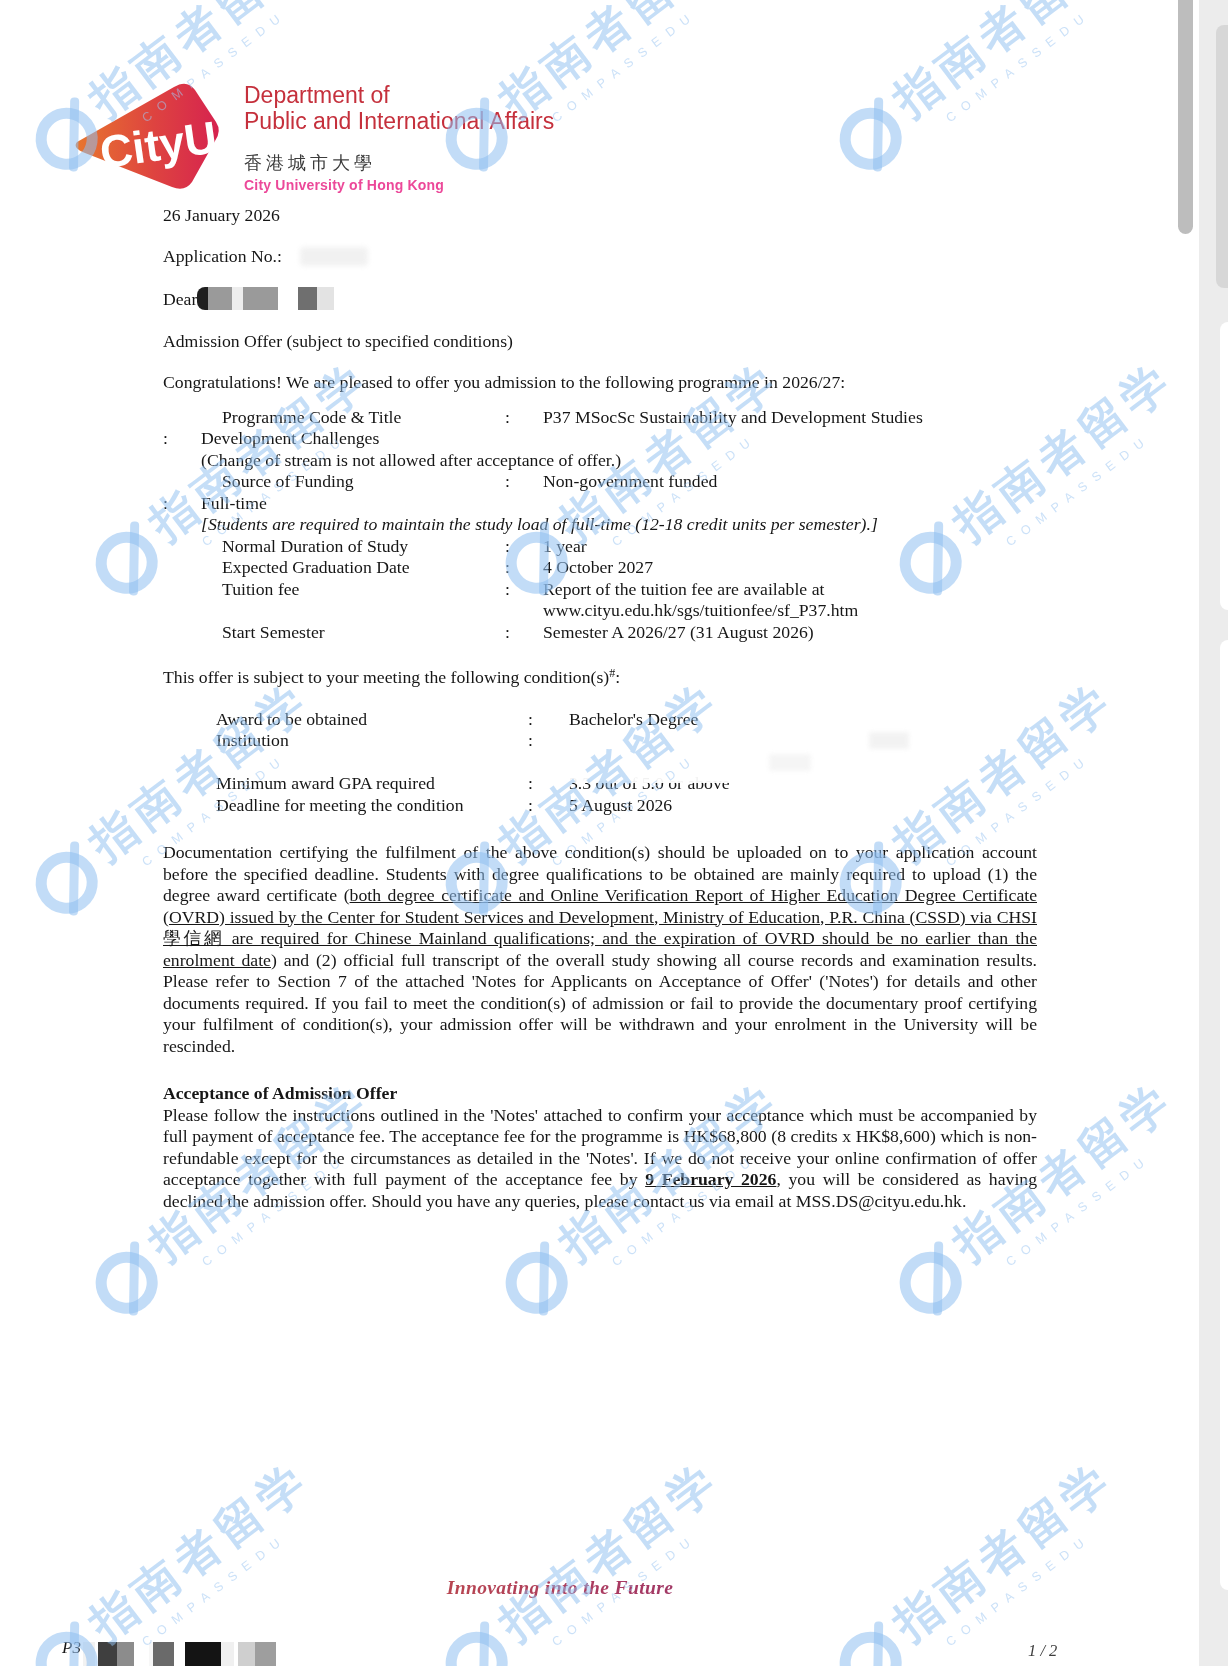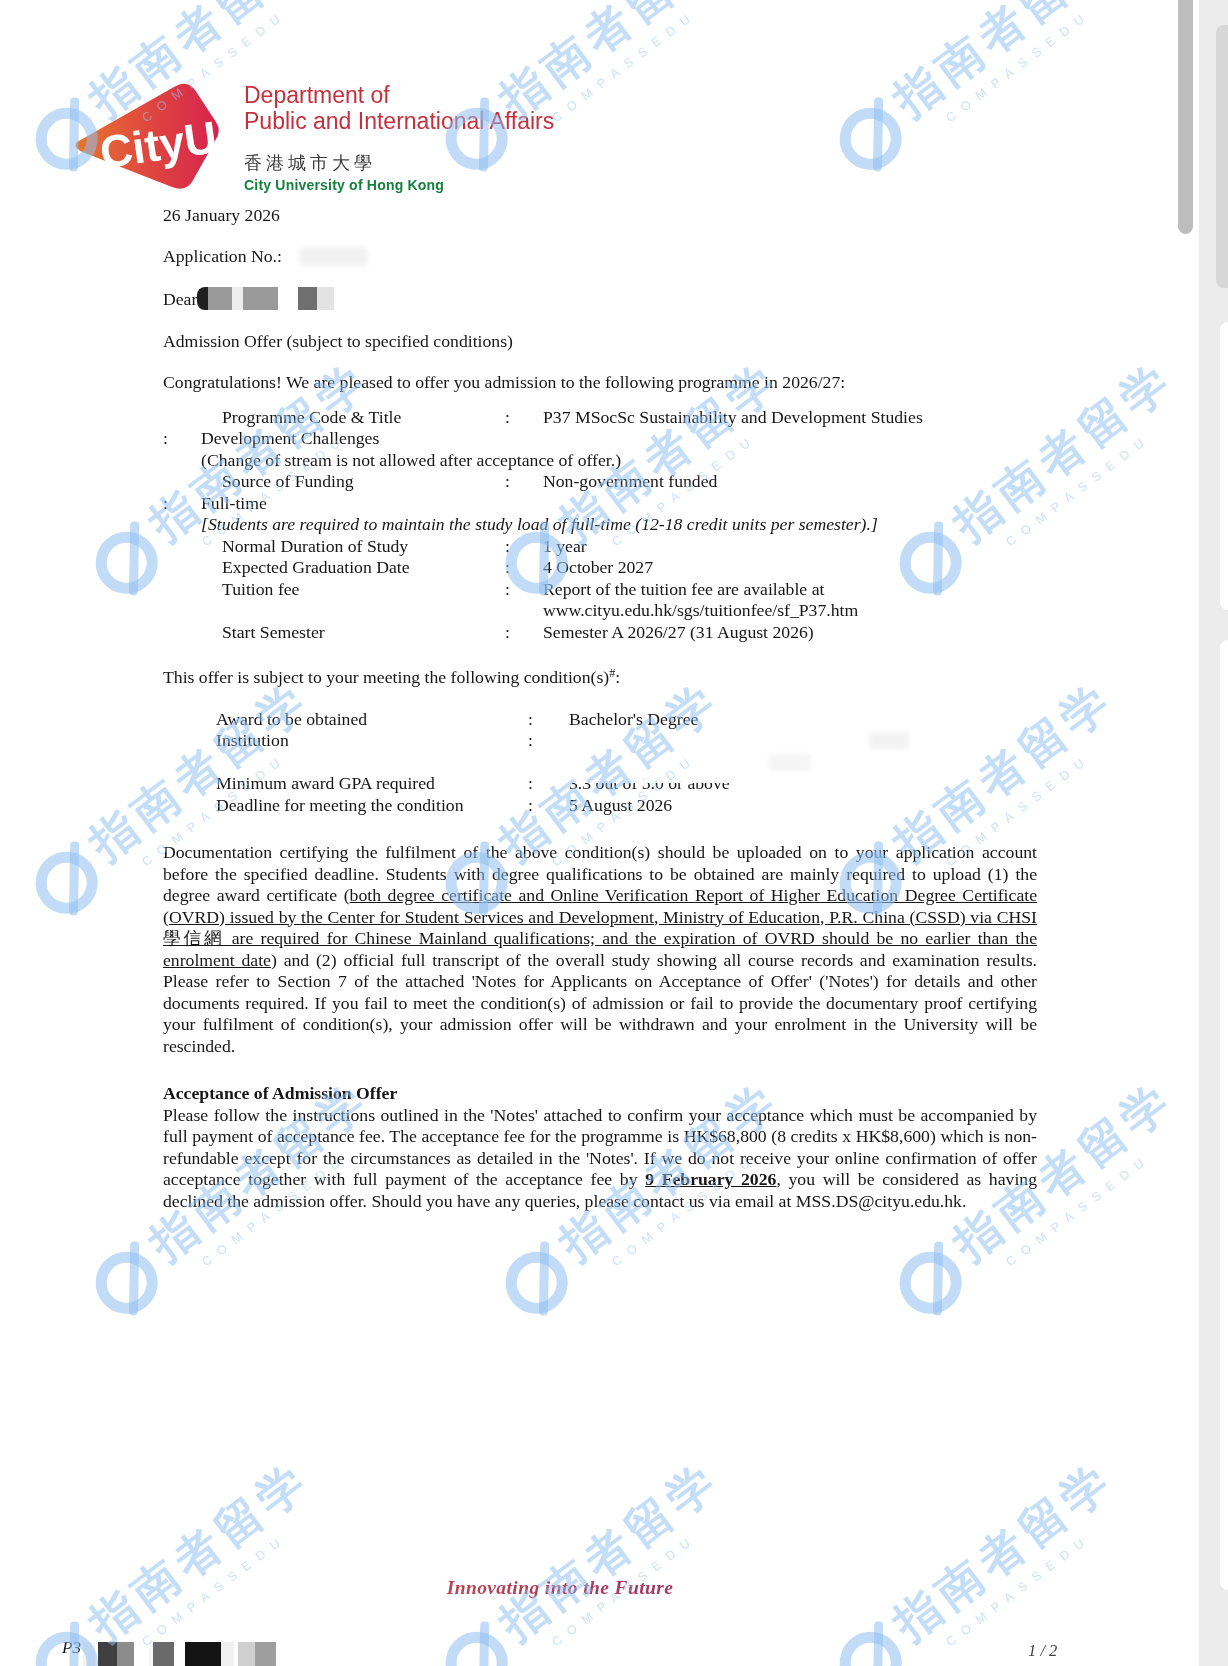--- a/index.html
+++ b/index.html
@@ -6,21 +6,21 @@
   body{
     width:1228px;height:1666px;position:relative;background:#ffffff;overflow:hidden;
     font-family:"Liberation Serif","DejaVu Serif",serif;color:#161616;
   }
   
   .hdr{position:absolute;left:70px;top:78px;display:flex;align-items:flex-start;gap:22px;z-index:2;}
   .logo-wrap{width:152px;height:118px;position:relative;flex:0 0 auto;}
   .dept{font-family:"Liberation Sans","DejaVu Sans",sans-serif;padding-top:4px;}
   .dept .red{color:#c5303c;font-size:23px;line-height:26px;font-weight:500;}
   .dept .zh{color:#3c3c3c;font-size:18px;letter-spacing:4px;margin-top:17px;}
-  .dept .en{color:#15803d;font-size:14px;font-weight:700;margin-top:2px;letter-spacing:.2px;}
+  .dept .en{color:#ec4899;font-size:14px;font-weight:700;margin-top:2px;letter-spacing:.2px;}
   
   .content{position:absolute;left:163px;top:205px;width:874px;font-size:17.7px;line-height:21.5px;z-index:2;}
   .line{margin:0;}
   .mt{margin-top:20px;}
   .para{margin:0;text-align:justify;}
   .u{text-decoration:underline;}
   .bu{font-weight:bold;text-decoration:underline;}
   b{font-weight:normal;}
   sup{font-size:12px;line-height:0;vertical-align:6px;}
   

